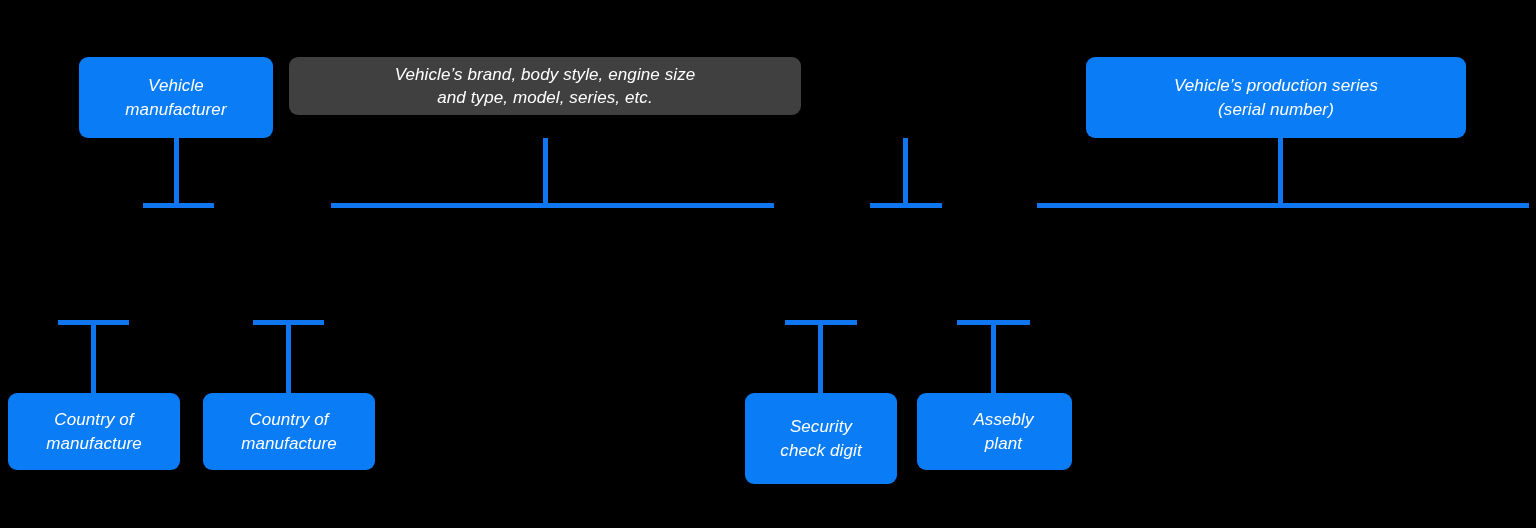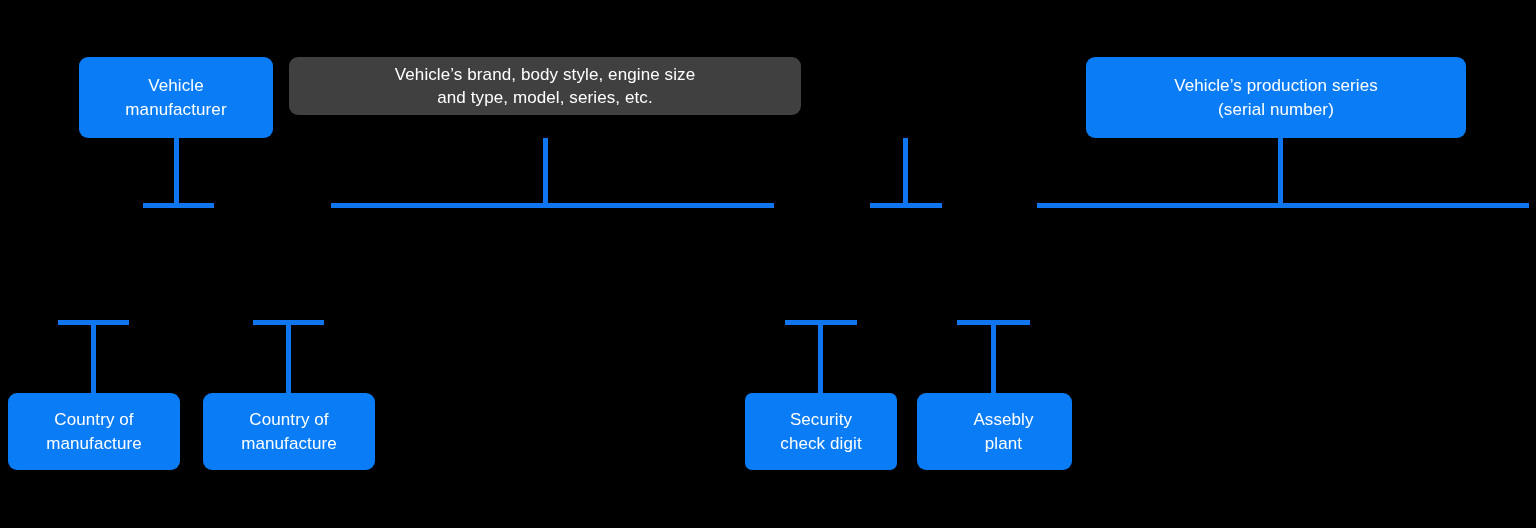--- a/index.html
+++ b/index.html
@@ -9,20 +9,21 @@
   }
   body {
     font-family: "Liberation Sans", sans-serif;
   }
   #diagram-root {
     position: relative;
     width: 1536px;
     height: 528px;
     background: #000000;
     overflow: hidden;
+    font-style: italic;
   }
   .node-box {
     position: absolute;
     background: #0a7cf5;
     border-radius: 9px;
     color: #ffffff;
     display: flex;
     align-items: center;
     justify-content: center;
     text-align: center;
@@ -71,18 +72,18 @@
   <div class="connector-stem" style="left: 286px; top: 320px; height: 74px; background: rgb(15, 118, 240);"></div>
   <div class="connector-bar" style="left: 785px; top: 320px; width: 72px; background: rgb(15, 118, 240);"></div>
   <div class="connector-stem" style="left: 818px; top: 320px; height: 74px; background: rgb(15, 118, 240);"></div>
   <div class="connector-bar" style="left: 957px; top: 320px; width: 73px; background: rgb(15, 118, 240);"></div>
   <div class="connector-stem" style="left: 991px; top: 320px; height: 74px; background: rgb(15, 118, 240);"></div>
 
   <div class="node-box" style="left: 8px; top: 393px; width: 172px; height: 77px; background: rgb(10, 124, 245); color: rgb(255, 255, 255);">Country of
 manufacture</div>
   <div class="node-box" style="left: 203px; top: 393px; width: 172px; height: 77px; background: rgb(10, 124, 245); color: rgb(255, 255, 255);">Country of
 manufacture</div>
-  <div class="node-box" style="left: 745px; top: 393px; width: 152px; height: 77px; background: rgb(10, 124, 245); color: rgb(255, 255, 255); border-radius: 7px;">Security
+  <div class="node-box" style="left: 745px; top: 393px; width: 152px; height: 91px; background: rgb(10, 124, 245); color: rgb(255, 255, 255);">Security
 check digit</div>
   <div class="node-box" style="left: 917px; top: 393px; width: 155px; height: 77px; background: rgb(10, 124, 245); color: rgb(255, 255, 255); padding-left: 28px;">Assebly
 plant</div>
 
 </div>
 
 </body></html>

